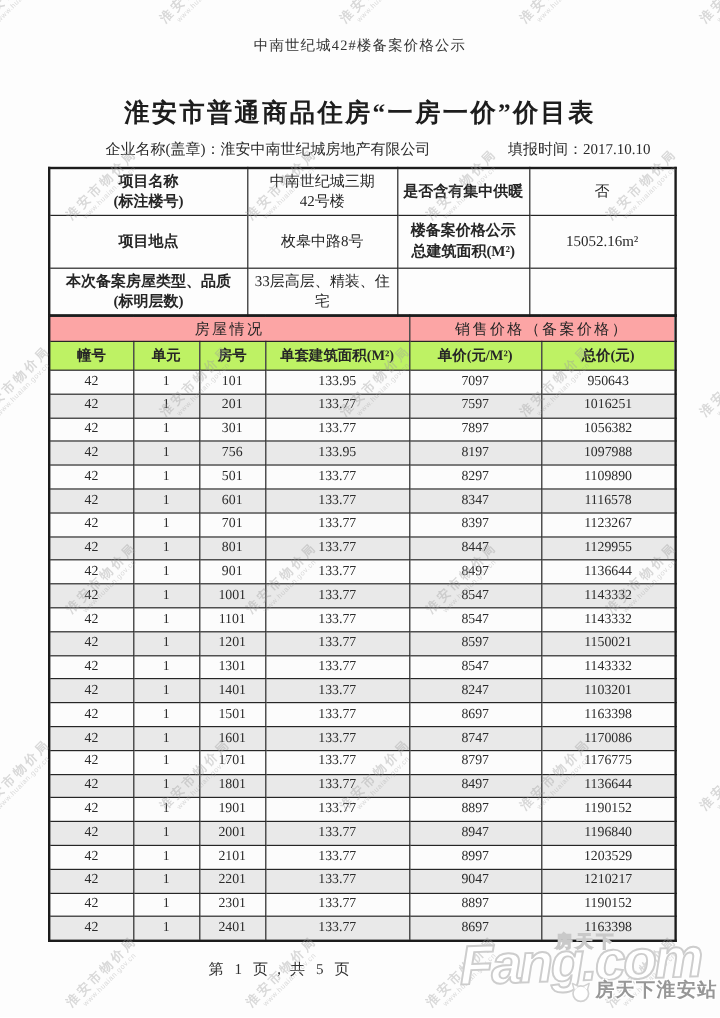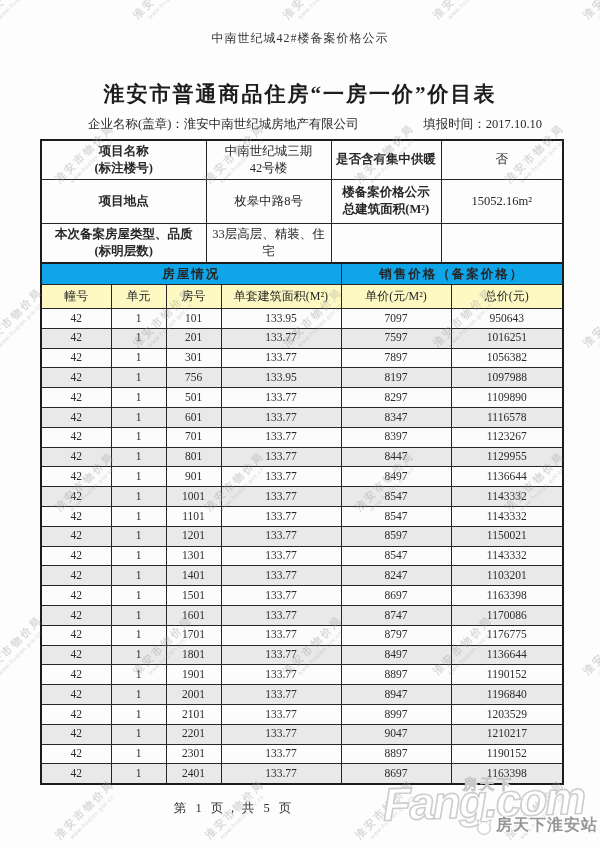--- a/index.html
+++ b/index.html
@@ -28,22 +28,22 @@
   .main-table { position:absolute; left:40px; top:262px; width:522px; }
   .info-table td, .main-table td, .main-table th {
     border:1.6px solid #262626; text-align:center; vertical-align:middle;
     overflow:hidden; padding:0 2px;
   }
   .info-table { border:2.4px solid #1c1c1c; }
   .main-table { border:2.4px solid #1c1c1c; }
   .info-table td { font-size:12.5px; white-space:pre-line; line-height:1.35; }
   .info-table td.lbl { font-weight:bold; }
   .ir1 { height:39px; } .ir2 { height:44px; } .ir3 { height:40px; }
-  .section-row th { height:20px; font-size:12.5px; font-weight:bold; letter-spacing:2px; background:#0ea5e9; }
-  .cols-row th { height:23px; font-size:12px; font-weight:normal; background:#fef9c3; }
+  .section-row th { height:20px; font-size:12.5px; font-weight:normal; letter-spacing:2px; background:#fca5a5; }
+  .cols-row th { height:23px; font-size:12px; font-weight:bold; background:#bef264; }
   .main-table tbody td { height:18.8px; font-size:11.5px; line-height:1; color:#2b2b2b; }
   .main-table tbody tr:nth-child(even) { background:#e9e9e9; }
   .main-table tbody tr:nth-child(odd) { background:#fcfcfc; }
   
   .page-footer {
     position:absolute; top:800px; left:0; width:78%;
     text-align:center; font-size:12.5px; letter-spacing:3px; color:#2e2e2e;
   }
   
   .wm-layer { position:absolute; inset:0; z-index:5; pointer-events:none; }

